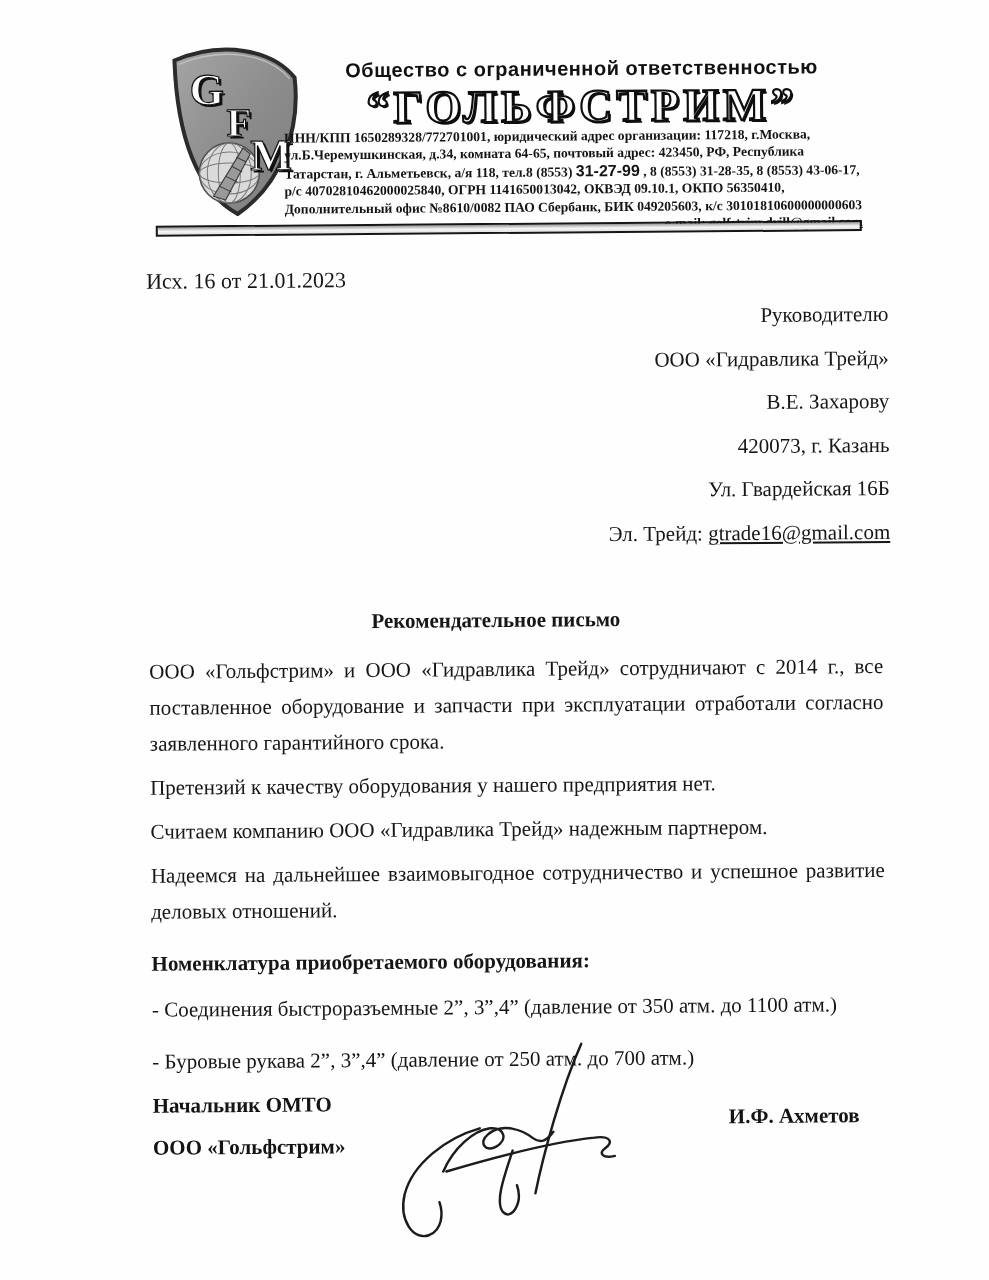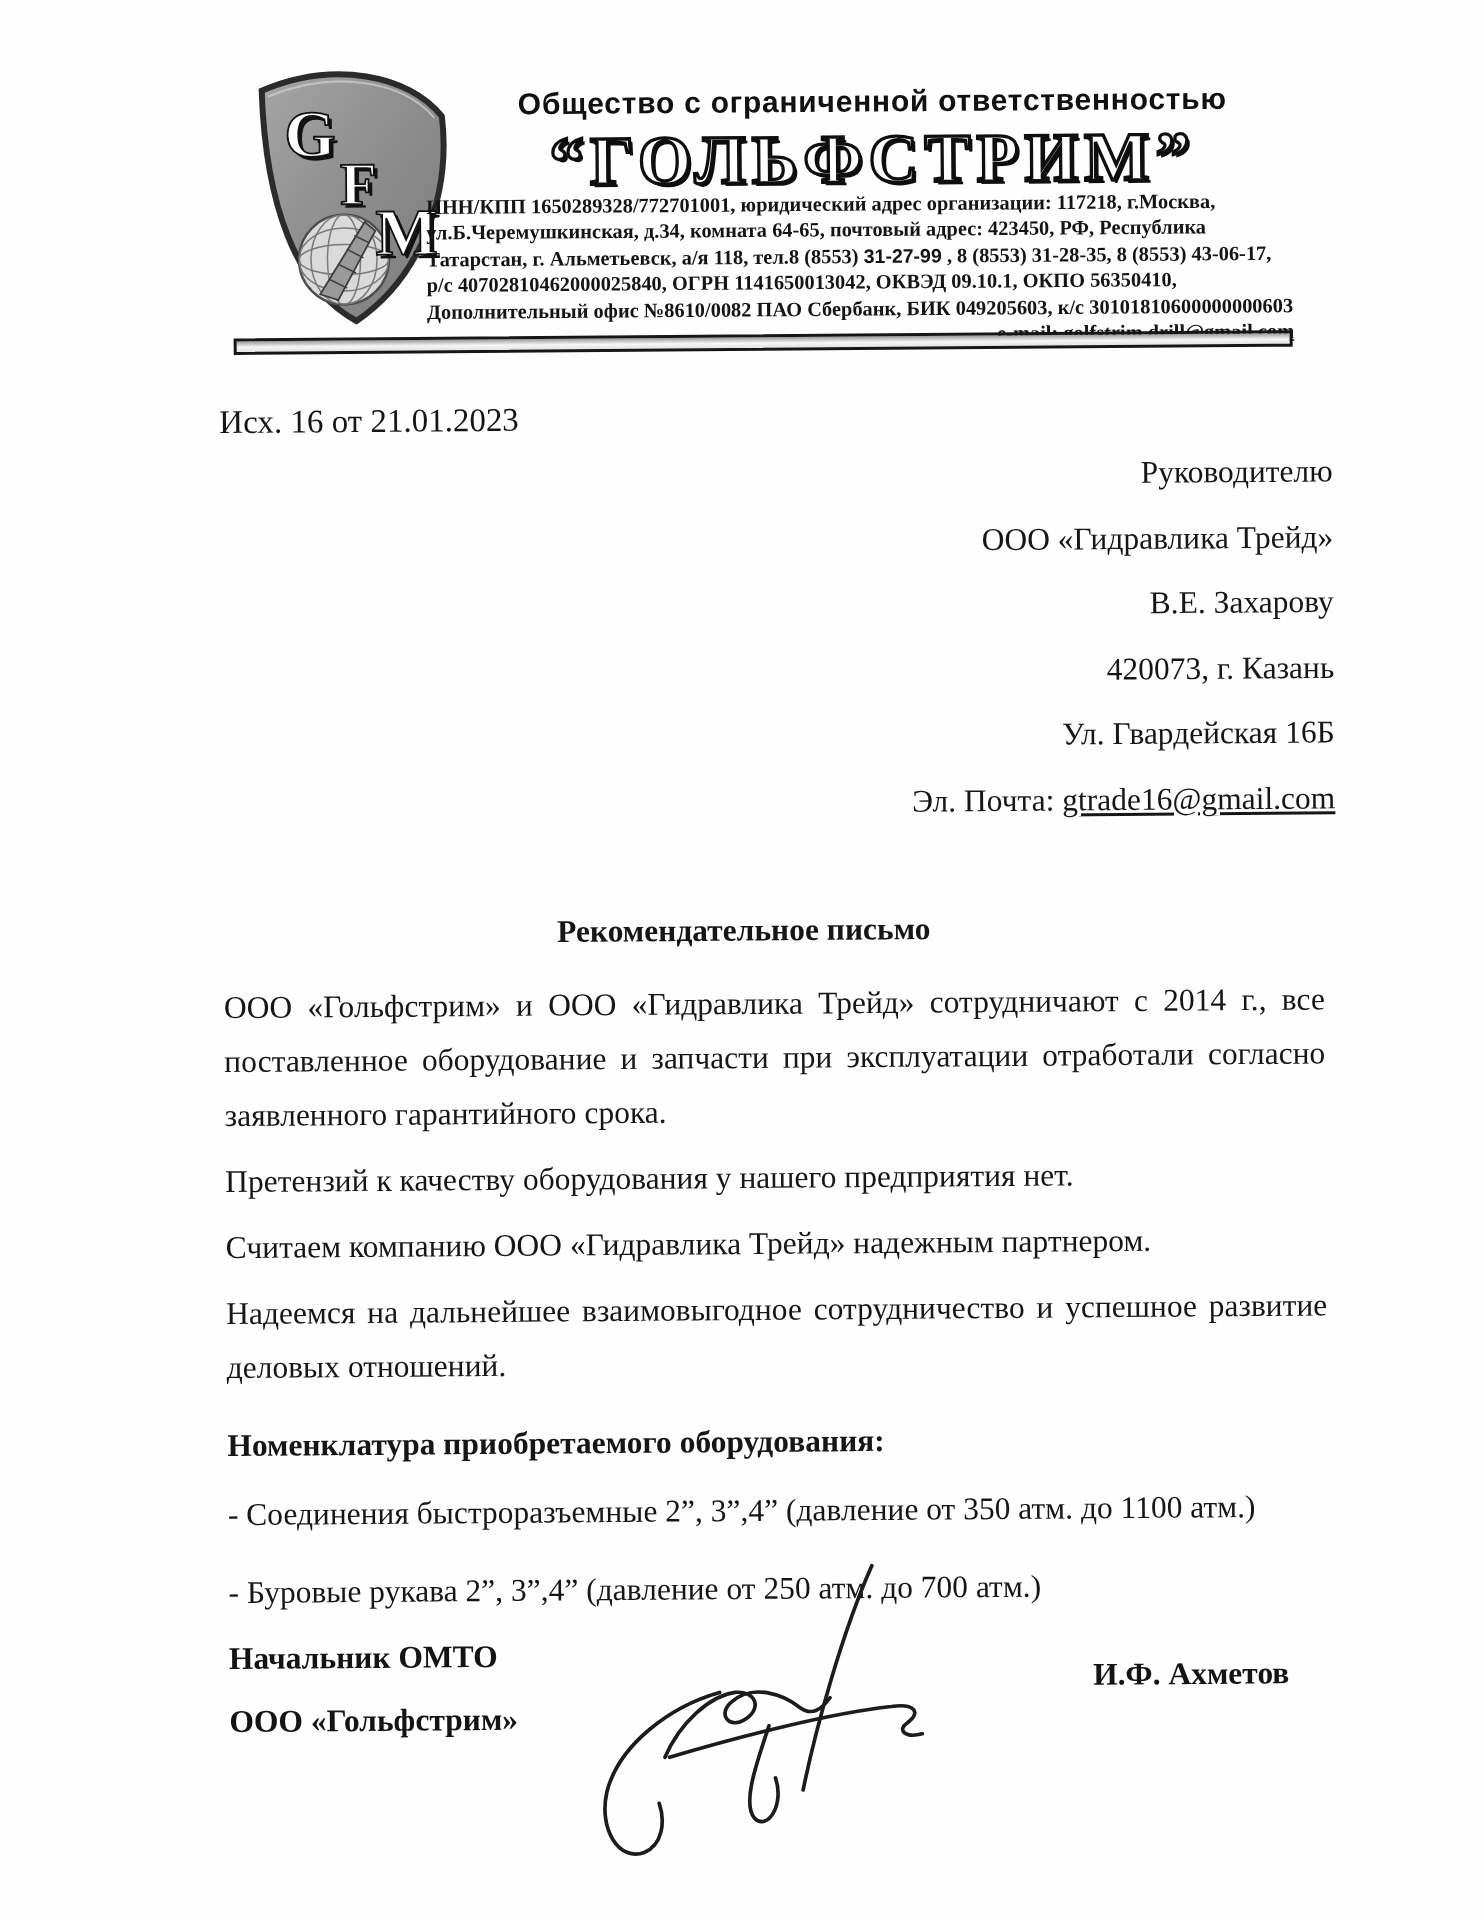--- a/index.html
+++ b/index.html
@@ -42,21 +42,21 @@
     color:#ffffff;
     -webkit-text-stroke:2.2px #0e0e0e;
     text-shadow:2px 2px 0 #0e0e0e;
     white-space:nowrap;
   }
   .addr-block{
     position:absolute;left:287px;top:128px;width:578px;
     font-size:13.6px;font-weight:bold;line-height:17.4px;color:#141414;
   }
   .addr-line{white-space:nowrap;}
-  .addr-phone-alt{font-family:"Liberation Sans",sans-serif;font-size:13px;}
+  .addr-phone-alt{font-family:"Liberation Sans",sans-serif;font-size:16px;}
   .addr-email{text-align:right;text-decoration:underline;}
   .head-bar{
     position:absolute;left:158px;top:223px;width:702px;height:7px;
     background:linear-gradient(to bottom,#9a9a9a 0%,#f6f6f6 55%,#e2e2e2 100%);
     border:2px solid #161616;
   }
 
   
   .ref-line{
     position:absolute;left:148px;top:266px;
@@ -166,21 +166,21 @@
     <div class="head-bar"></div>
 
     <div class="ref-line">Исх. 16 от 21.01.2023</div>
 
     <div class="recipient">
       <div>Руководителю</div>
       <div>ООО «Гидравлика Трейд»</div>
       <div>В.Е. Захарову</div>
       <div>420073, г. Казань</div>
       <div>Ул. Гвардейская 16Б</div>
-      <div><span>Эл. Почта: </span><a href="#">gtrade16@gmail.com</a></div>
+      <div><span>Эл. Трейд: </span><a href="#">gtrade16@gmail.com</a></div>
     </div>
 
     <div class="letter">
       <div class="letter-title">Рекомендательное письмо</div>
       <p class="para">ООО «Гольфстрим» и ООО «Гидравлика Трейд» сотрудничают с 2014 г., все поставленное оборудование и запчасти при эксплуатации отработали согласно заявленного гарантийного срока.</p>
       <p class="para single">Претензий к качеству оборудования у нашего предприятия нет.</p>
       <p class="para single">Считаем компанию ООО «Гидравлика Трейд» надежным партнером.</p>
       <p class="para">Надеемся на дальнейшее взаимовыгодное сотрудничество и успешное развитие деловых отношений.</p>
       <div class="list-heading">Номенклатура приобретаемого оборудования:</div>
       <div class="list-item">- Соединения быстроразъемные 2”, 3”,4” (давление от 350 атм. до 1100 атм.)</div>

